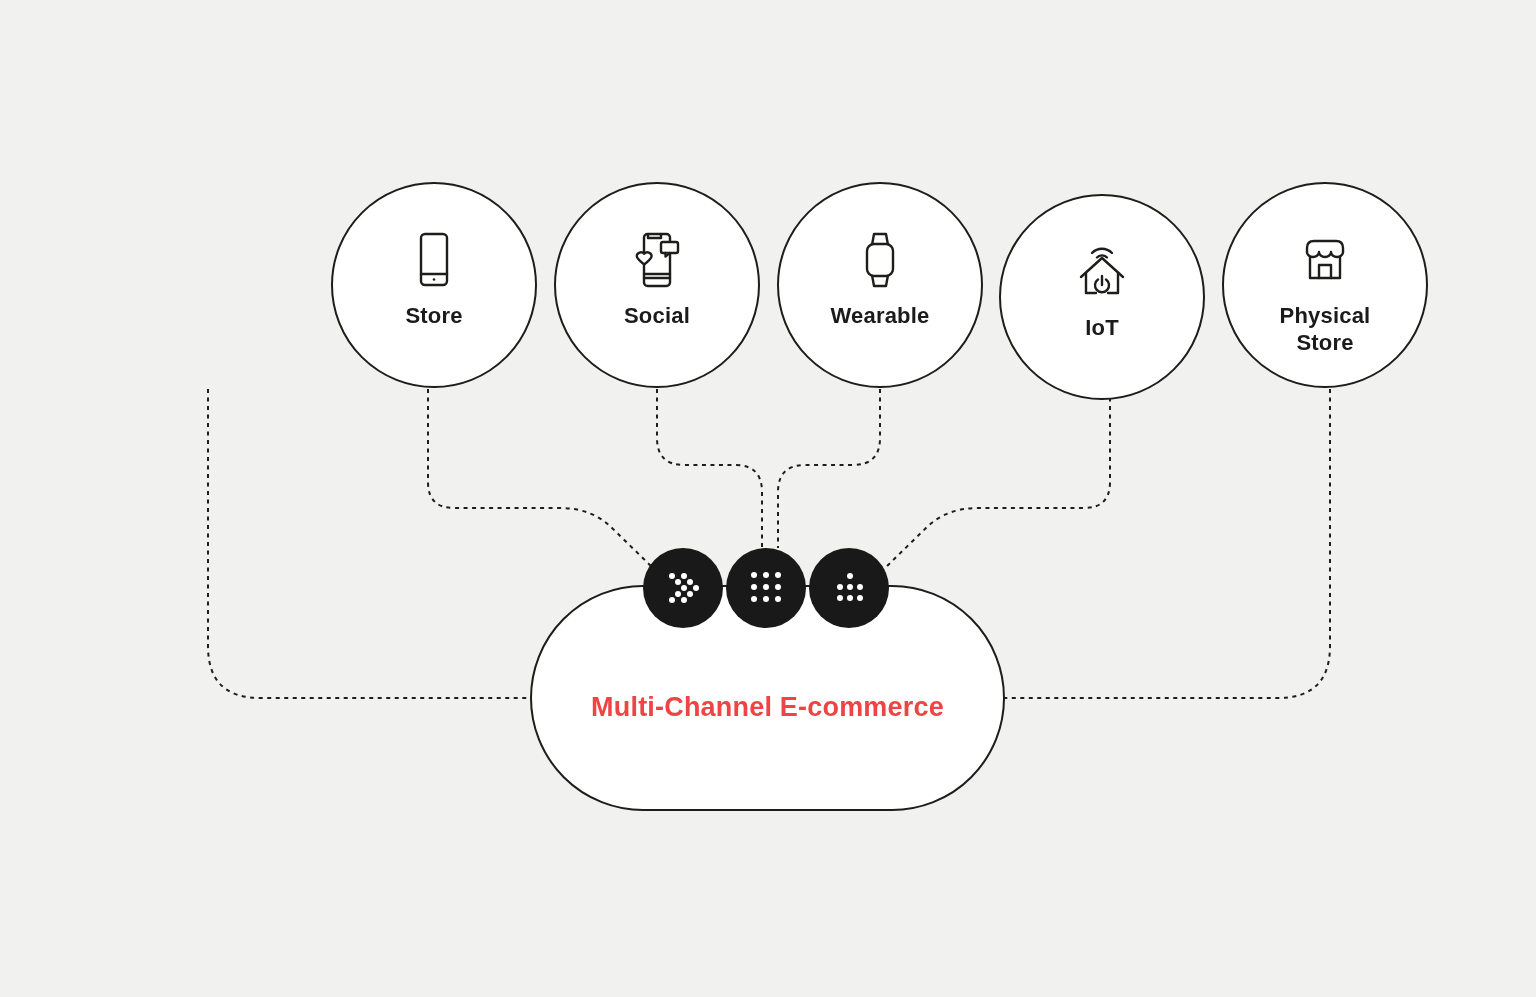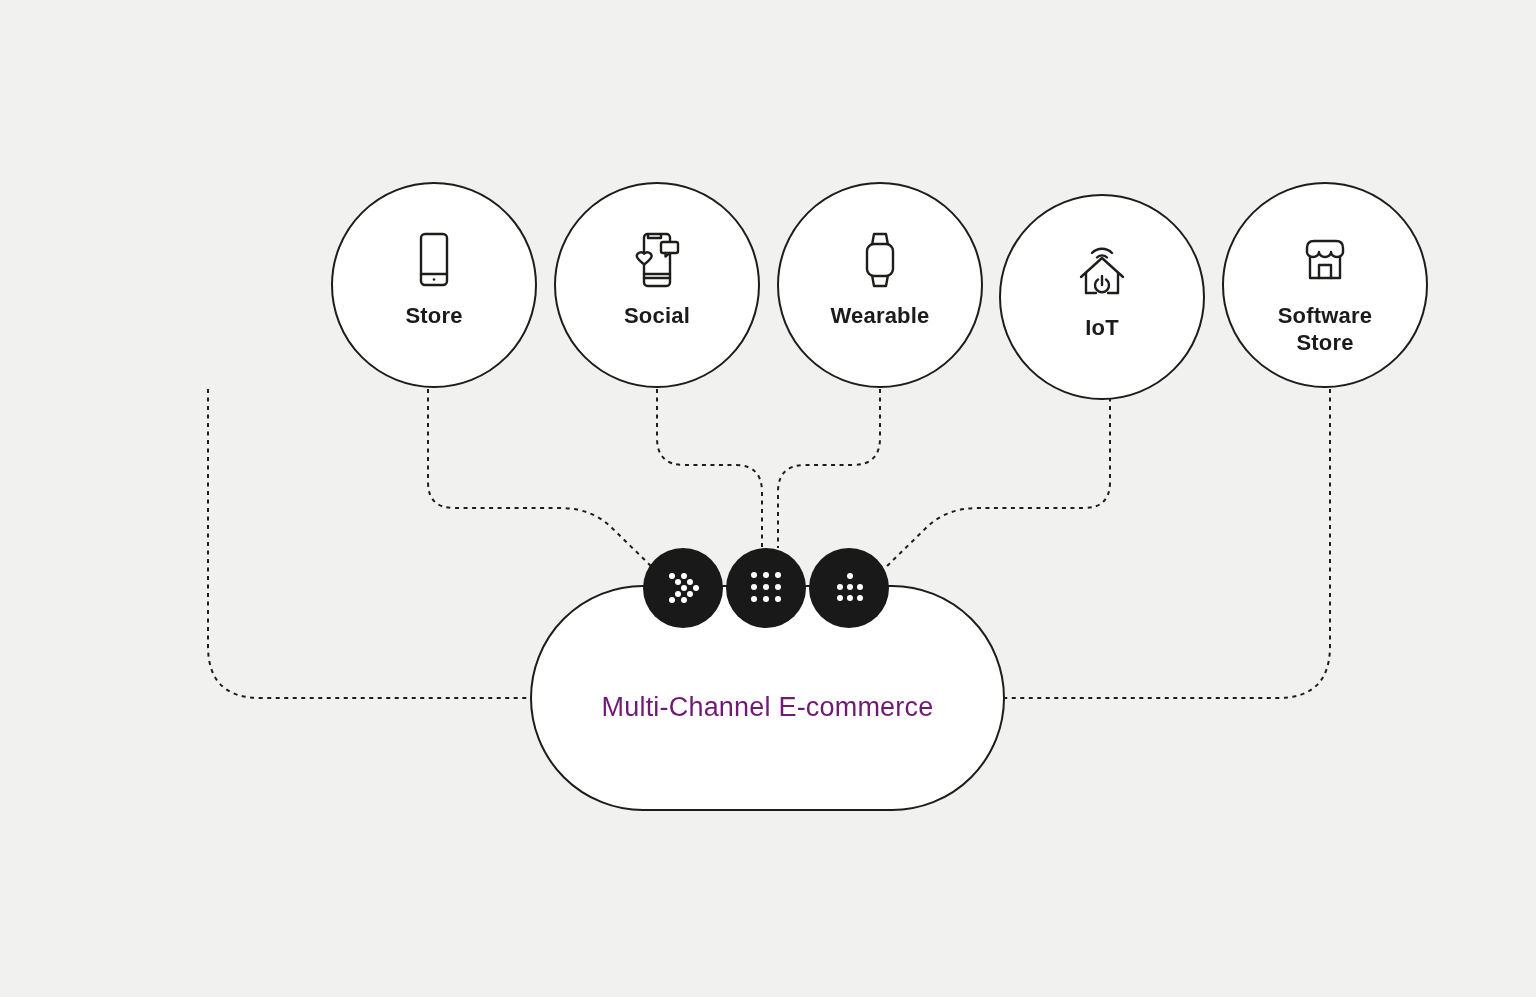--- a/index.html
+++ b/index.html
@@ -53,22 +53,22 @@
     background:#ffffff;
     border:2px solid #1d1d1b;
     border-radius:113px;
     display:flex;flex-direction:column;
     align-items:center;justify-content:center;
   }
   .hub .title{
     transform:translateY(9px);
     text-align:center;
     font-size:27px;line-height:40px;
-    font-weight:400;
-    color:#701a75;
+    font-weight:700;
+    color:#ef4444;
     letter-spacing:.2px;
   }
   .badge{
     position:absolute;top:548px;
     width:80px;height:80px;
   }
   .badge svg{display:block;}
   .badge .dot{fill:#ffffff;}
 </style>
 </head>
@@ -196,16 +196,16 @@
 
   <div class="node" style="left:1222px;top:182px">
     <div class="iconwrap">
       <svg width="52" height="50" viewBox="0 0 52 50">
         <path d="M11 22 V43 H41 V22"></path>
         <path d="M20 43 V30 H32 V43"></path>
         <path d="M8 17 V13 Q8 6 15 6 H37 Q44 6 44 13 V17"></path>
         <path d="M8 17 a 6 5 0 0 0 12 0 a 6 5 0 0 0 12 0 a 6 5 0 0 0 12 0" fill="#ffffff"></path>
       </svg>
     </div>
-    <div class="label">Software Store</div>
+    <div class="label">Physical Store</div>
   </div>
 
 </div>
 
 </body></html>

